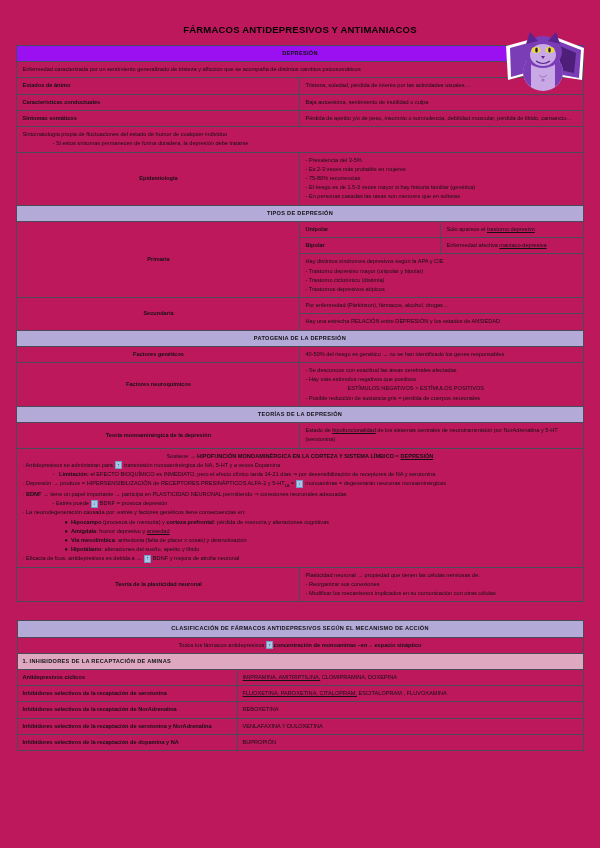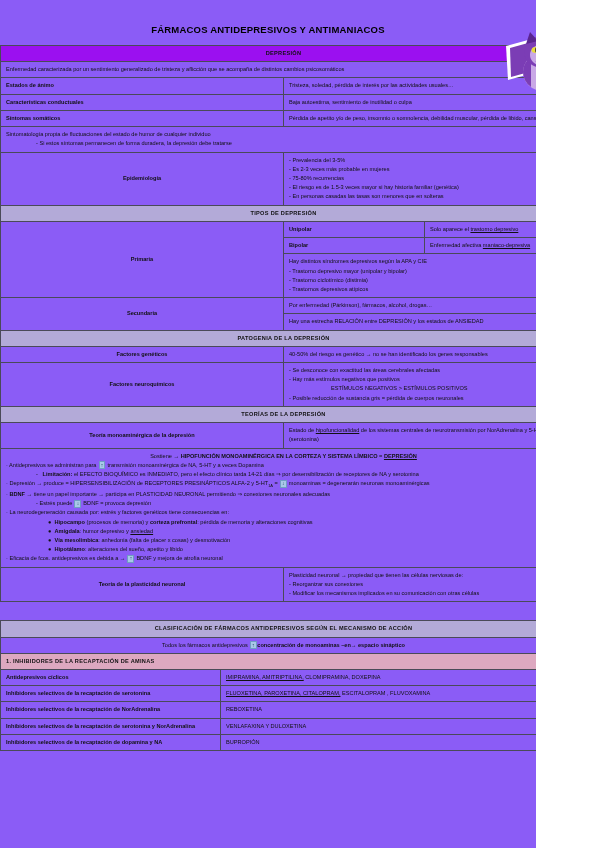--- a/index.html
+++ b/index.html
@@ -4,22 +4,22 @@
 <style>
   * { box-sizing: border-box; }
   html, body {
     margin: 0; padding: 0;
     width: 600px; height: 848px;
     background: #ffffff;
     font-family: "Liberation Sans", sans-serif;
   }
   #page {
     position: relative;
-    width: 536px; height: 848px;
-    background: #8b5cf6;
+    width: 600px; height: 848px;
+    background: #be185d;
     overflow: hidden;
   }
   .doc-title {
     text-align: center;
     font-size: 9.5px;
     font-weight: bold;
     letter-spacing: .2px;
     color: #000;
     margin: 24px 0 10px 0;
   }

